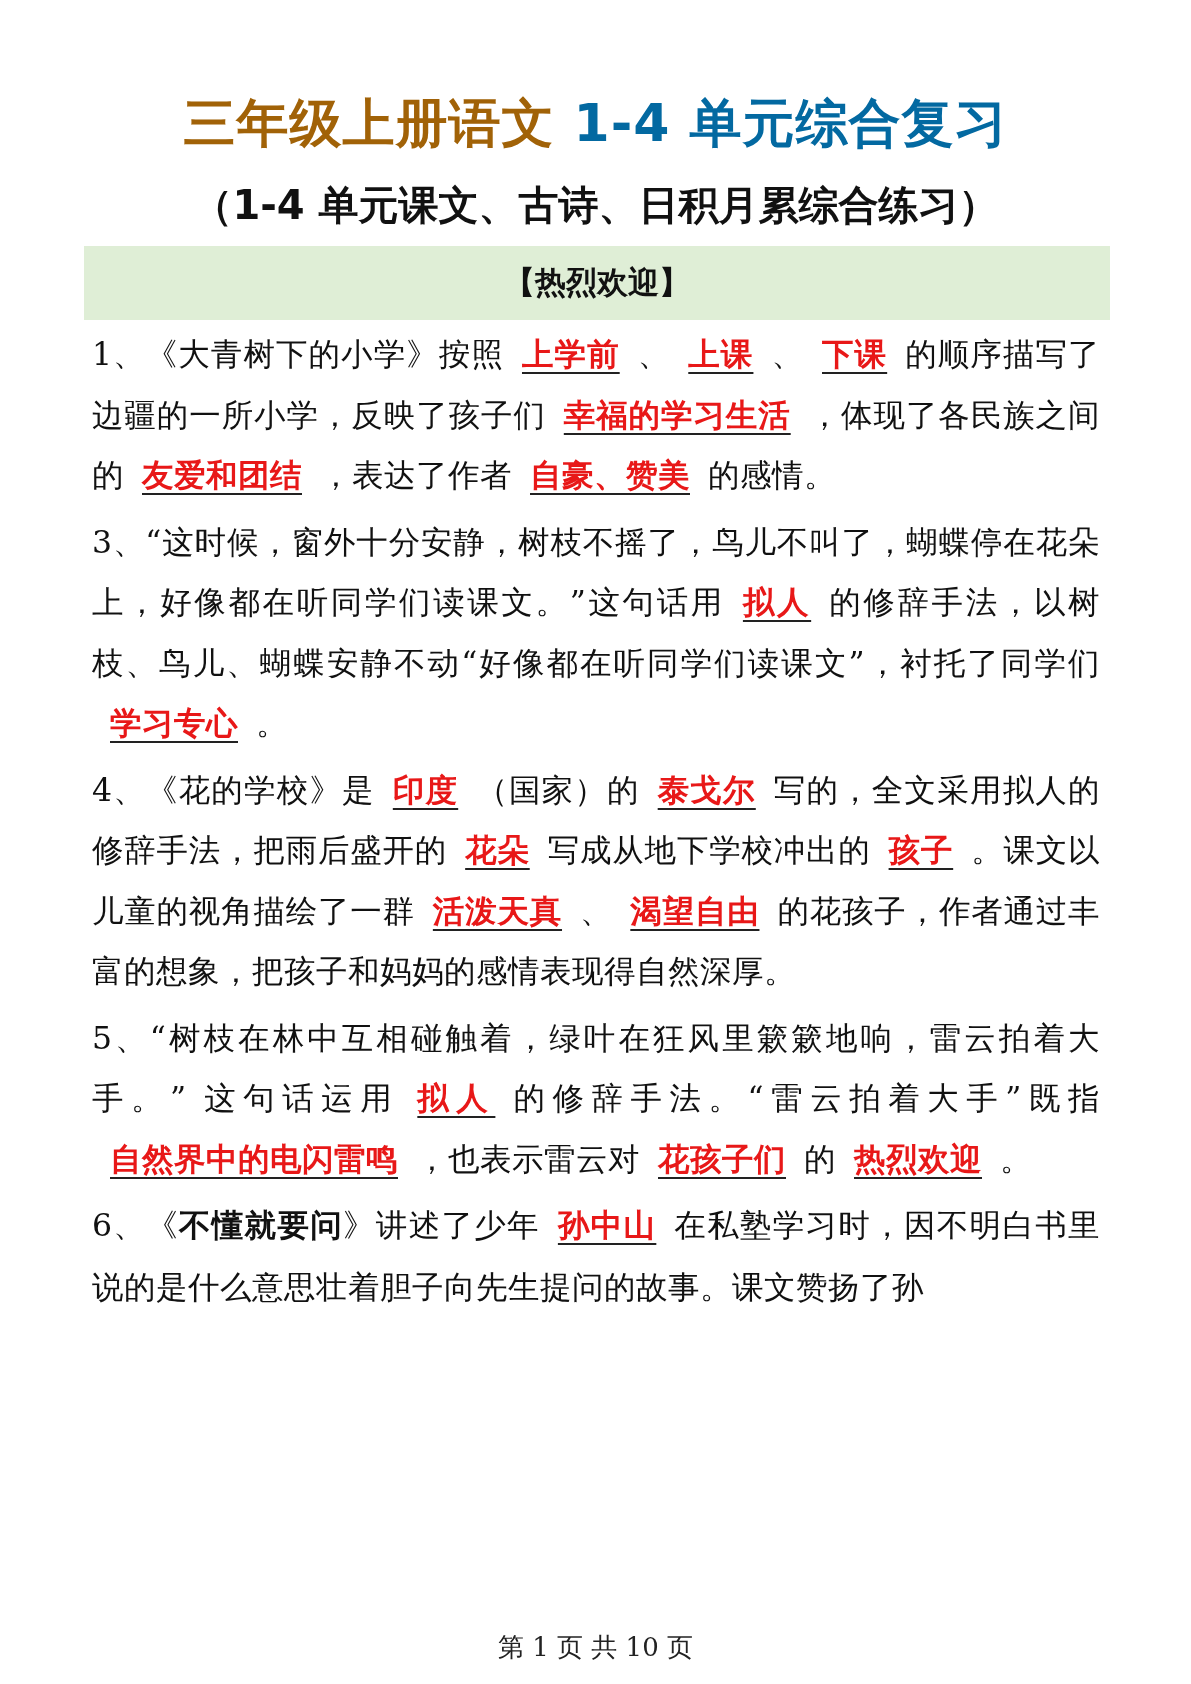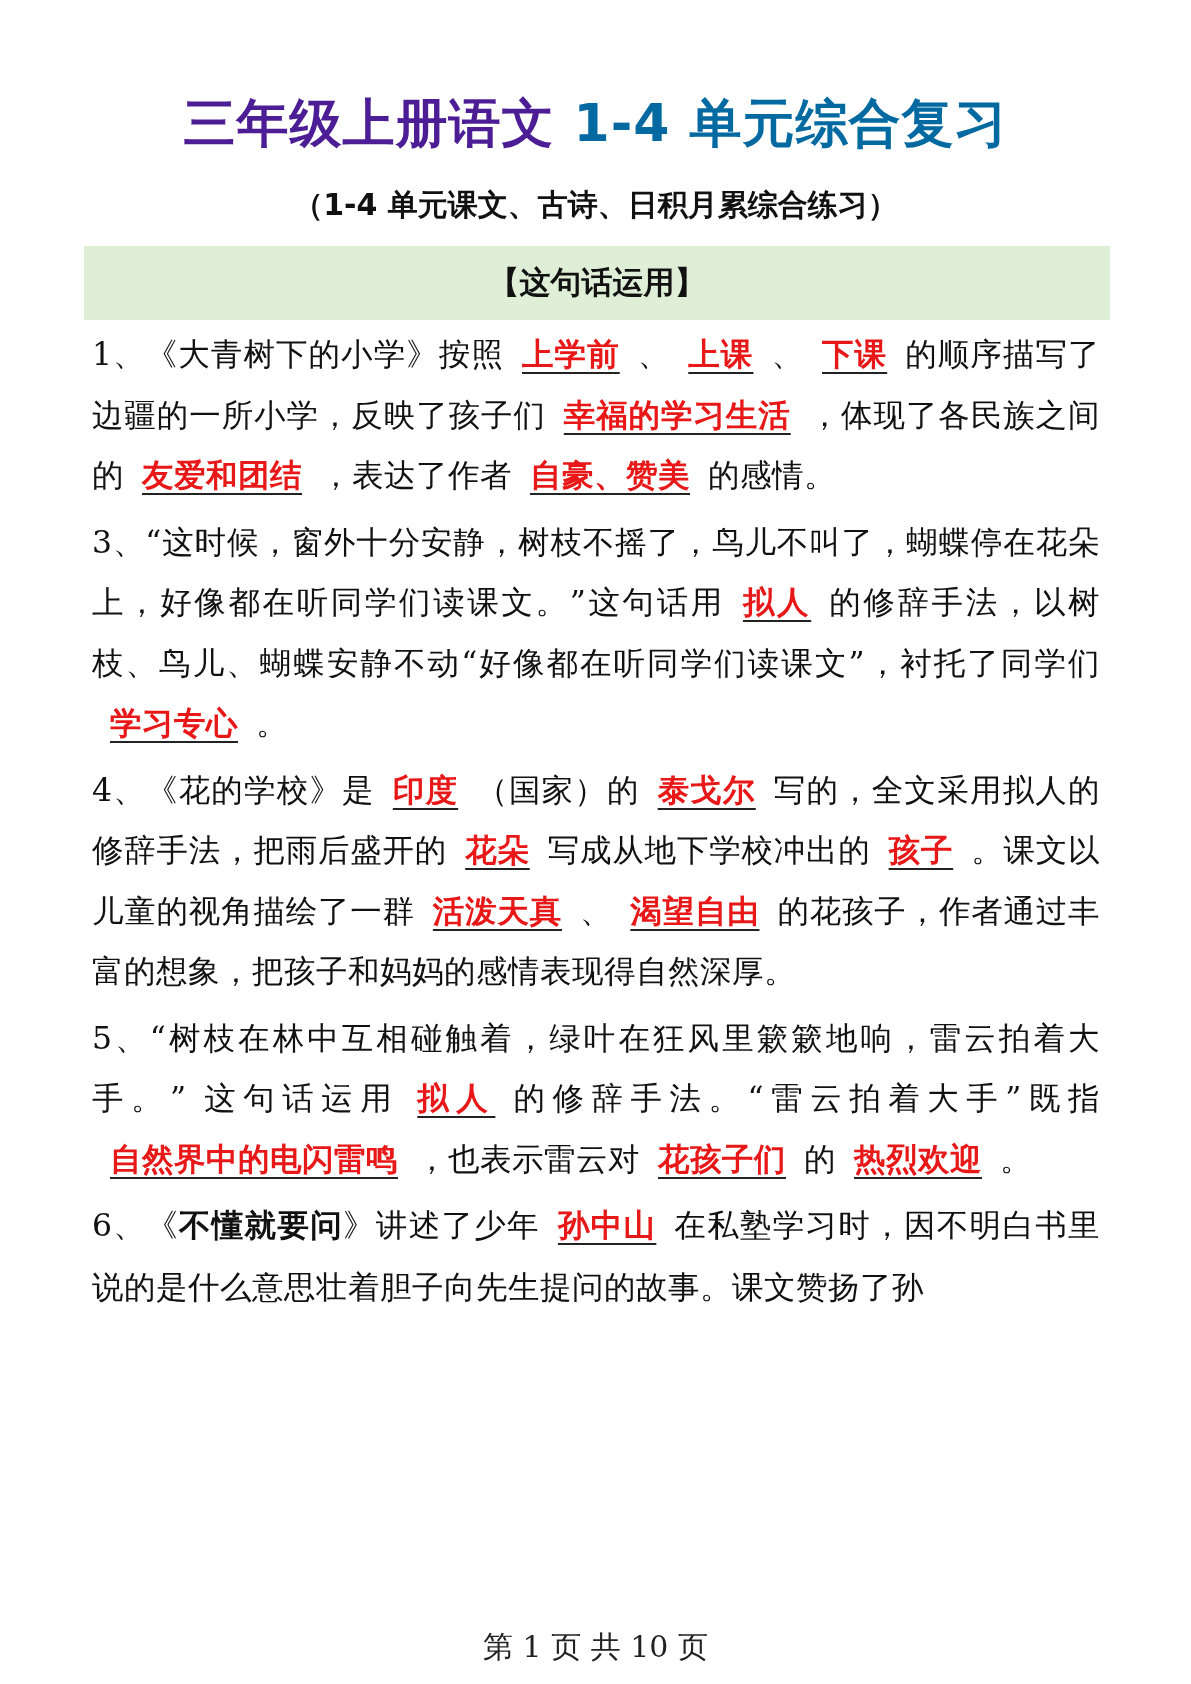--- a/index.html
+++ b/index.html
@@ -21,31 +21,31 @@
       left: 0;
       width: 1191px;
       text-align: center;
       font-family: "DejaVu Sans", "Liberation Sans", sans-serif;
       font-weight: bold;
       font-size: 52px;
       line-height: 70px;
       letter-spacing: 1px;
       white-space: nowrap;
     }
-    .title .black { color: #4c1d95; }
+    .title .black { color: #a16207; }
     .title .red { color: #0369a1; }
     .subtitle {
       position: absolute;
       top: 183px;
       left: 0;
       width: 1191px;
       text-align: center;
       font-family: "DejaVu Sans", "Liberation Sans", sans-serif;
       font-weight: bold;
-      font-size: 30px;
+      font-size: 40px;
       line-height: 44px;
       color: #111111;
       white-space: nowrap;
     }
     .section-band {
       position: absolute;
       top: 246px;
       left: 84px;
       width: 1026px;
       height: 74px;
@@ -87,36 +87,36 @@
     .bold-title {
       font-weight: bold;
       font-family: Liberation Serif, serif;
     }
     .footer {
       position: absolute;
       top: 1630px;
       left: 0;
       width: 1191px;
       text-align: center;
-      font-size: 30px;
+      font-size: 26px;
       line-height: 34px;
       color: #222222;
     }
   </style>
 </head>
 <body>
 
 <div class="title">
   <span class="black">三年级上册语文 </span><span class="red">1-4 单元综合复习</span>
 </div>
 
 <div class="subtitle">（1-4 单元课文、古诗、日积月累综合练习）</div>
 
 <div class="section-band">
-  <span>【这句话运用】</span>
+  <span>【热烈欢迎】</span>
 </div>
 
 <div class="content">
   <p><span>1、</span><span>《大青树下的小学》按照</span><span class="blank">上学前</span><span>、</span><span class="blank">上课</span><span>、</span><span class="blank">下课</span><span>的顺序描写了边疆的一所小学，反映了孩子们</span><span class="blank">幸福的学习生活</span><span>，体现了各民族之间的</span><span class="blank">友爱和团结</span><span>，表达了作者</span><span class="blank">自豪、赞美</span><span>的感情。</span></p>
   <p><span>3、</span><span>“这时候，窗外十分安静，树枝不摇了，鸟儿不叫了，蝴蝶停在花朵上，好像都在听同学们读课文。”这句话用</span><span class="blank">拟人</span><span>的修辞手法，以树枝、鸟儿、蝴蝶安静不动“好像都在听同学们读课文”，衬托了同学们</span><span class="blank">学习专心</span><span>。</span></p>
   <p><span>4、</span><span>《花的学校》是</span><span class="blank">印度</span><span>（国家）的</span><span class="blank">泰戈尔</span><span>写的，全文采用拟人的修辞手法，把雨后盛开的</span><span class="blank">花朵</span><span>写成从地下学校冲出的</span><span class="blank">孩子</span><span>。课文以儿童的视角描绘了一群</span><span class="blank">活泼天真</span><span>、</span><span class="blank">渴望自由</span><span>的花孩子，作者通过丰富的想象，把孩子和妈妈的感情表现得自然深厚。</span></p>
   <p><span>5、</span><span>“树枝在林中互相碰触着，绿叶在狂风里簌簌地响，雷云拍着大手。” 这句话运用</span><span class="blank">拟人</span><span>的修辞手法。“雷云拍着大手”既指</span><span class="blank">自然界中的电闪雷鸣</span><span>，也表示雷云对</span><span class="blank">花孩子们</span><span>的</span><span class="blank">热烈欢迎</span><span>。</span></p>
   <p><span>6、</span><span>《</span><span class="bold-title">不懂就要问</span><span>》讲述了少年</span><span class="blank">孙中山</span><span>在私塾学习时，因不明白书里说的是什么意思壮着胆子向先生提问的故事。课文赞扬了孙</span></p>
 </div>
 

